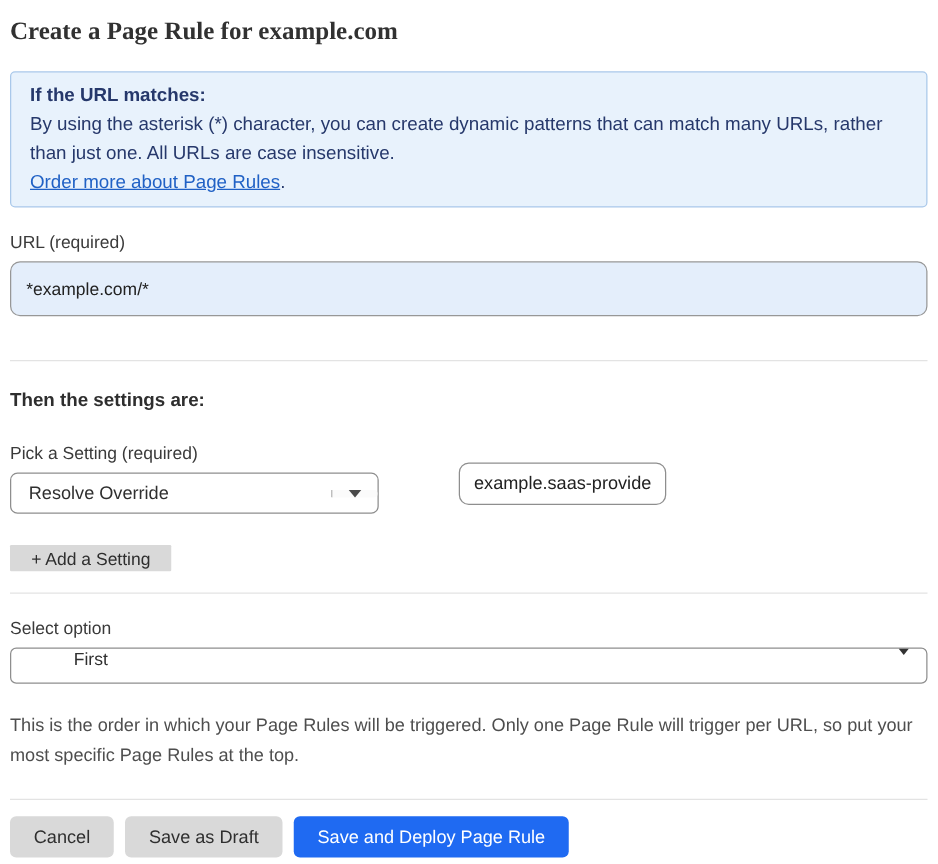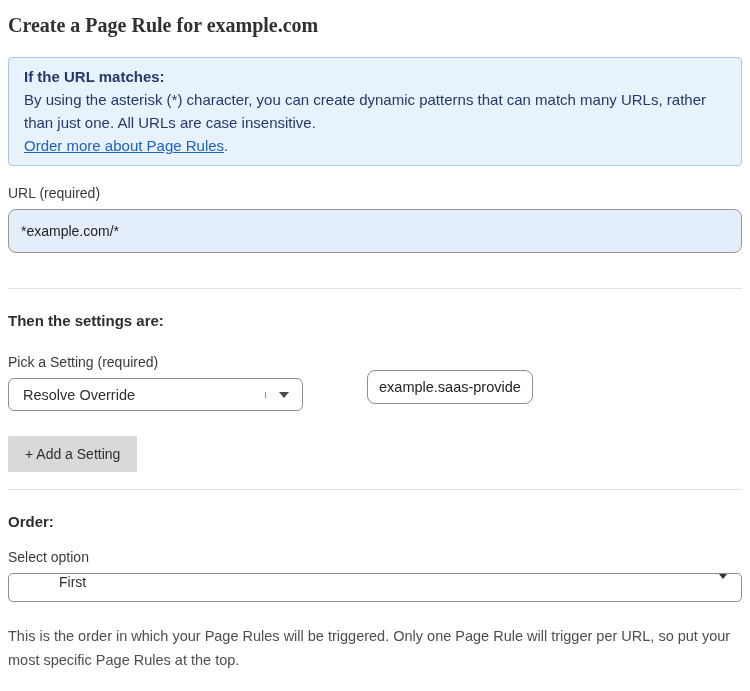--- a/index.html
+++ b/index.html
@@ -149,21 +149,21 @@
     white-space: nowrap;
     overflow: hidden;
   }
 
   .add-setting-btn {
     margin-top: 25px;
     background: var(--gray-button);
     color: #2e2e2e;
     border: none;
     border-radius: 1px;
-    height: 36px;
+    height: 21px;
     padding: 0 17px;
     font-family: "Liberation Sans", sans-serif;
     font-size: 14px;
     cursor: pointer;
   }
 
   .order-select {
     margin-top: 8px;
     width: 100%;
     height: 29px;
@@ -247,21 +247,20 @@
     </div>
     <div class="col-value">
       <input class="value-input" type="text" value="example.saas-provider.com" style="">
     </div>
   </div>
 
   <button class="add-setting-btn">+ Add a Setting</button>
 
   <hr class="divider divider-2">
 
-  <h2 class="section-heading">Order:</h2>
 
   <div class="field-label">Select option</div>
   <div class="order-select">
     <div class="select-text">First</div>
     <div class="small-arrow"></div>
   </div>
 
   <div class="help-text">This is the order in which your Page Rules will be triggered. Only one Page Rule will trigger per URL, so put your most specific Page Rules at the top.</div>
 
   <hr class="divider divider-3">

